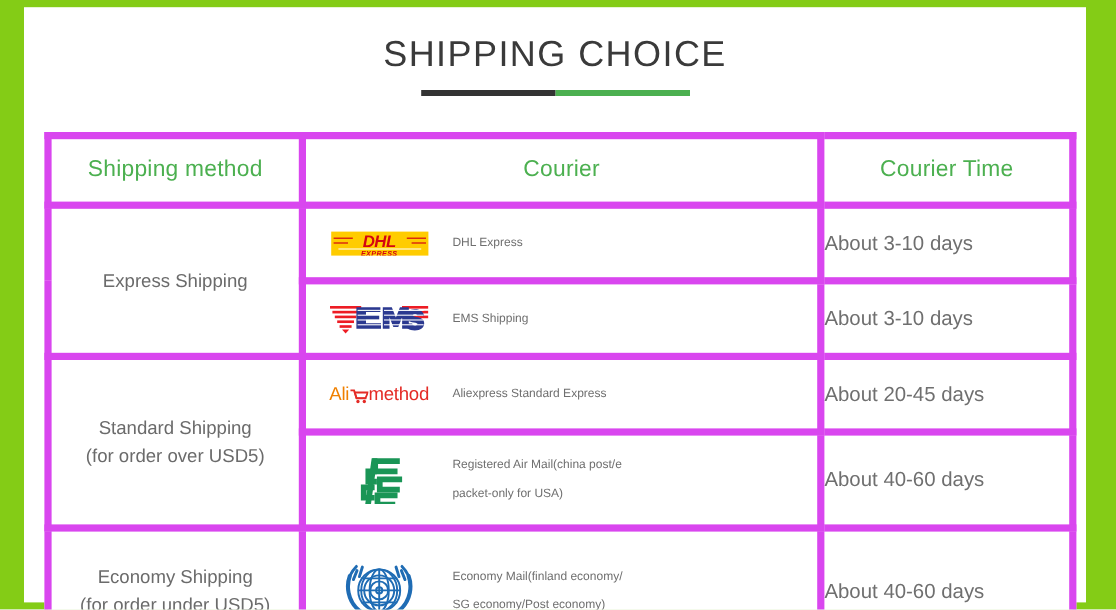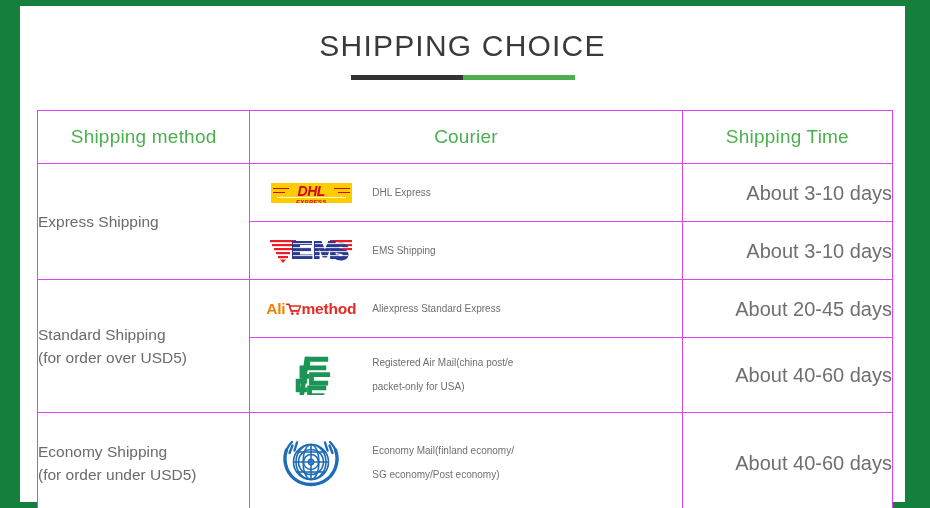--- a/index.html
+++ b/index.html
@@ -10,21 +10,21 @@
     width: 930px;
     height: 508px;
     background: #ededed;
     font-family: "Liberation Sans", sans-serif;
     overflow: hidden;
   }
   .page {
     position: relative;
     width: 930px;
     height: 508px;
-    background: #15803d;
+    background: #84cc16;
   }
   .card {
     position: absolute;
     left: 20px;
     top: 6px;
     width: 885px;
     height: 496px;
     background: #ffffff;
   }
 
@@ -58,48 +58,49 @@
     position: absolute;
     left: 17px;
     top: 104px;
     width: 856px;
     border: 1px solid #dedede;
     border-collapse: collapse;
     table-layout: fixed;
     background: #fff;
   }
   .table td, .table th {
-    border: 1px solid #d946ef;
+    border: 6px solid #d946ef;
     padding: 0;
     vertical-align: middle;
     background: #ffffff;
   }
   col.c-method  { width: 212px; }
   col.c-courier { width: 432px; }
   col.c-time    { width: 210px; }
 
   .th-cell {
     height: 52px;
     text-align: center;
     color: #4cb050;
     font-size: 19px;
     font-weight: 400;
     letter-spacing: .2px;
   }
 
   .method-cell {
+    text-align: center;
     color: #6b6b6b;
     font-size: 15.5px;
     line-height: 23px;
     padding: 6px 4px;
   }
   .time-cell {
-    text-align: right;
+    text-align: left;
     color: #6f6f6f;
-    font-size: 20px;
+    font-size: 17px;
     line-height: 22px;
     padding: 6px 4px;
   }
 
   .courier-cell {
     padding: 0;
   }
   .courier-inner {
     display: flex;
     align-items: center;
@@ -169,23 +170,23 @@
   .dhl-bar.b3 { top: 5px; right: 2px; width: 16px; }
   .dhl-bar.b4 { top: 9px; right: 2px; width: 12px; }
   .dhl-bar.b5 { top: 14px; left: 6px; width: 69px; height: 1px; background: #fff; opacity: .85; }
 
   
   .logo-ems { width: 82px; height: 27px; }
 
   
   .logo-ali {
     display: flex;
-    align-items: center;
-    font-family: "Liberation Sans", sans-serif;
-    font-weight: 700;
+    align-items: flex-end;
+    font-family: "Liberation Sans", sans-serif;
+    font-weight: 400;
     font-size: 15.5px;
     line-height: 17px;
     letter-spacing: -0.2px;
     white-space: nowrap;
   }
   .ali-a { color: #f08000; }
   .ali-x { color: #e42b26; }
   .ali-cart { margin: 0 0px 0 1px; display: inline-flex; }
 
   
@@ -211,21 +212,21 @@
     <table class="table">
       <colgroup>
         <col class="c-method">
         <col class="c-courier">
         <col class="c-time">
       </colgroup>
       <tbody>
         <tr>
           <td class="th-cell">Shipping method</td>
           <td class="th-cell">Courier</td>
-          <td class="th-cell">Shipping Time</td>
+          <td class="th-cell">Courier Time</td>
         </tr>
 
         <tr>
           <td class="method-cell" rowspan="2">Express Shipping</td>
           <td class="courier-cell">
             <div class="courier-inner">
               <div class="logo-slot">
                 <div class="logo-dhl">
                   <div class="dhl-bar b1"></div>
                   <div class="dhl-bar b2"></div>

